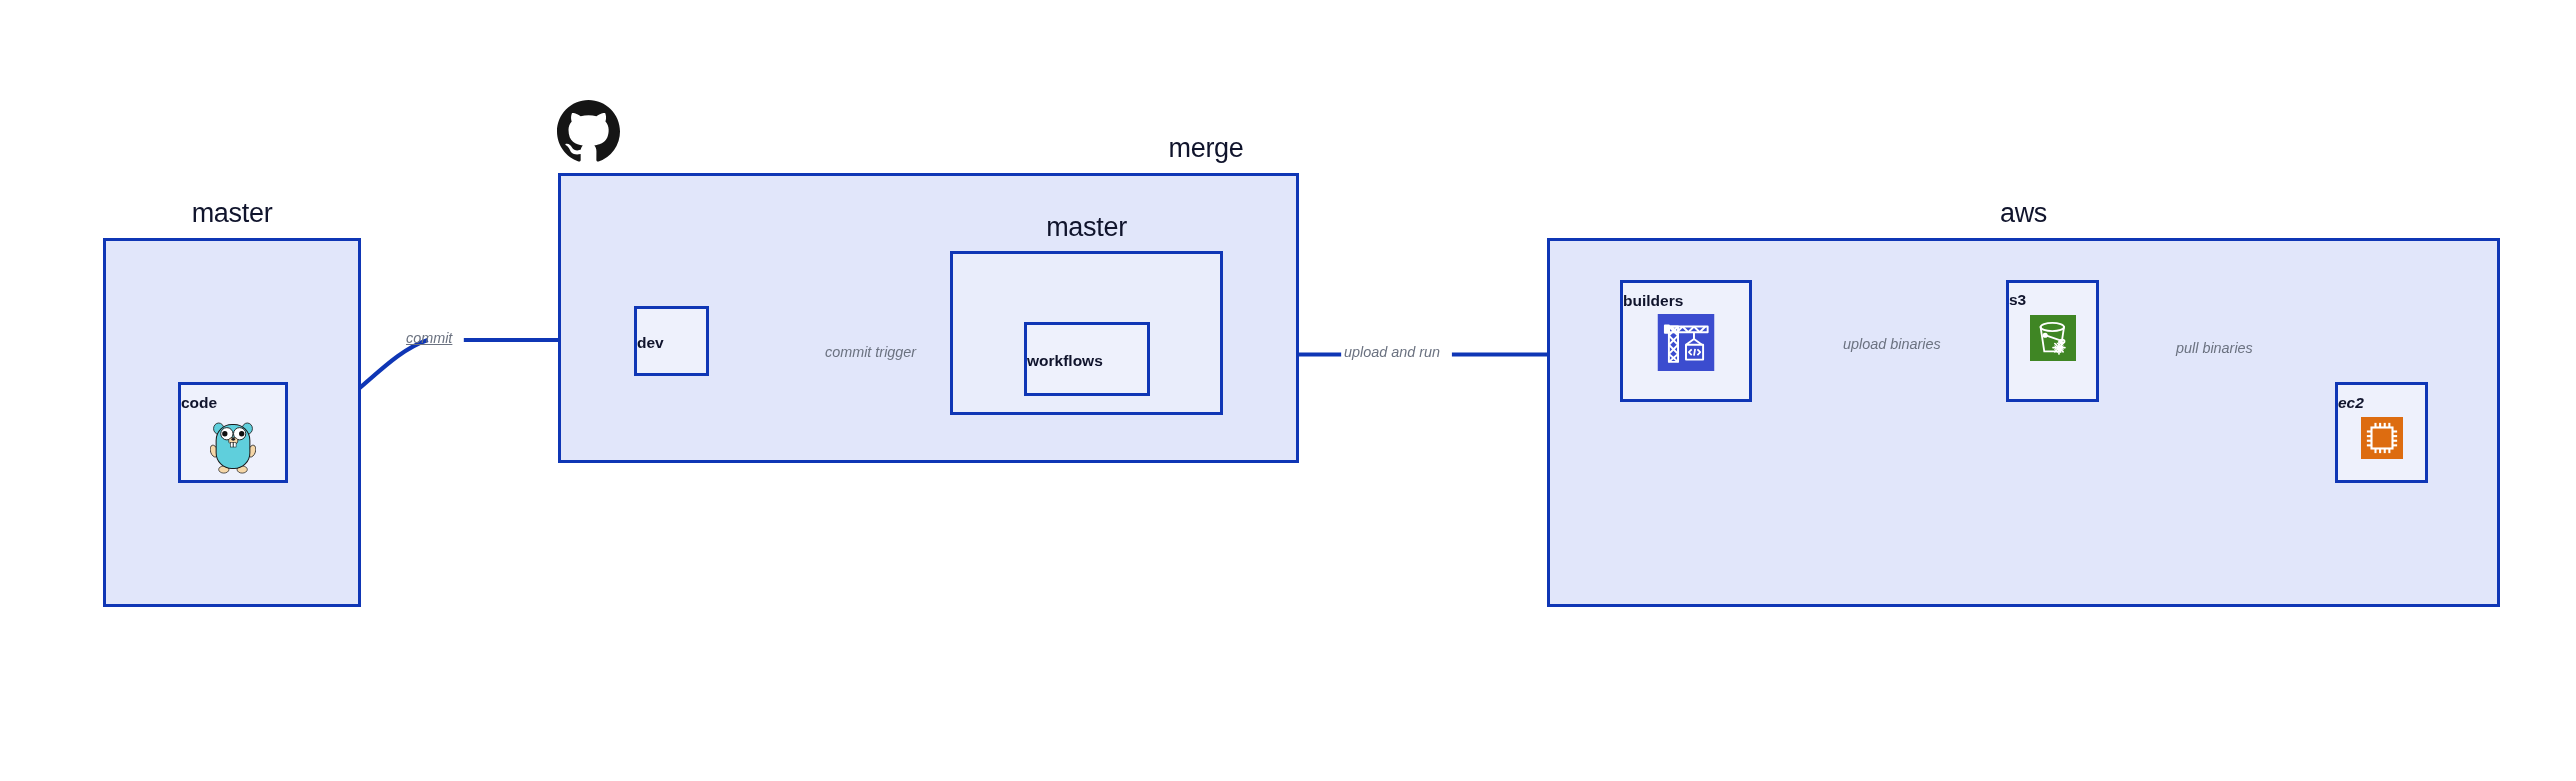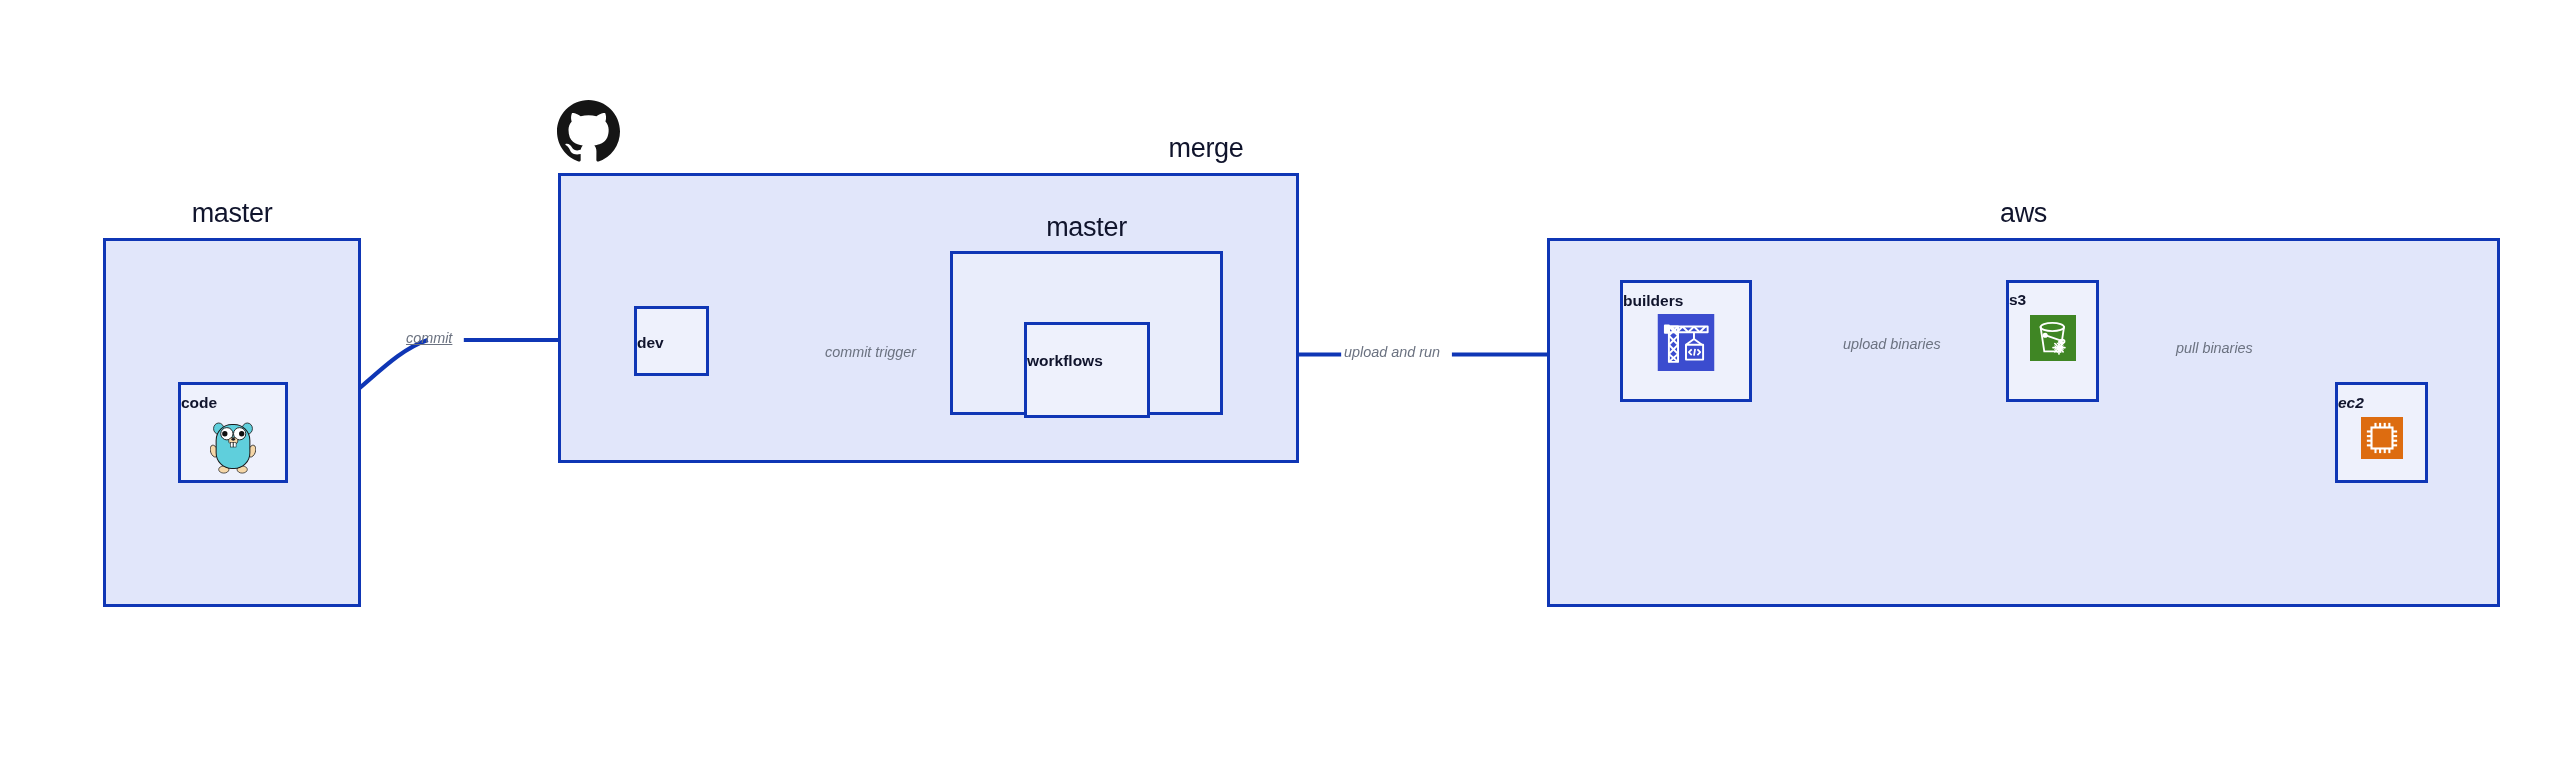--- a/index.html
+++ b/index.html
@@ -184,21 +184,21 @@
   <div class="group" style="left:558px; top:173px; width:741px; height:290px;"></div>
   <div class="group-label" style="left:1144px; top:133px; width:124px; text-align:center;">merge</div>
 
   <div class="subgroup" style="left:950px; top:251px; width:273px; height:164px;"></div>
   <div class="group-label" style="left:950px; top:212px; width:273px; text-align:center;">master</div>
 
   <div class="node" style="left:634px; top:306px; width:75px; height:70px;text-decoration:underline;">
     <div class="node-label" style="top:25px;">dev</div>
   </div>
 
-  <div class="node" style="left:1024px; top:322px; width:126px; height:96px;">
+  <div class="node" style="left:1024px; top:322px; width:126px; height:74px;">
     <div class="node-label" style="top:27px;">workflows</div>
   </div>
 
   <div class="group" style="left:1547px; top:238px; width:953px; height:369px;"></div>
   <div class="group-label" style="left:1547px; top:198px; width:953px; text-align:center;">aws</div>
 
   <div class="node" style="left:1620px; top:280px; width:132px; height:122px;">
     <div class="node-label" style="top:9.3px;">builders</div>
     <div class="node-icon" style="top:31px; width:57px; height:57px;">
       <svg viewBox="0 0 100 100" width="57" height="57">

